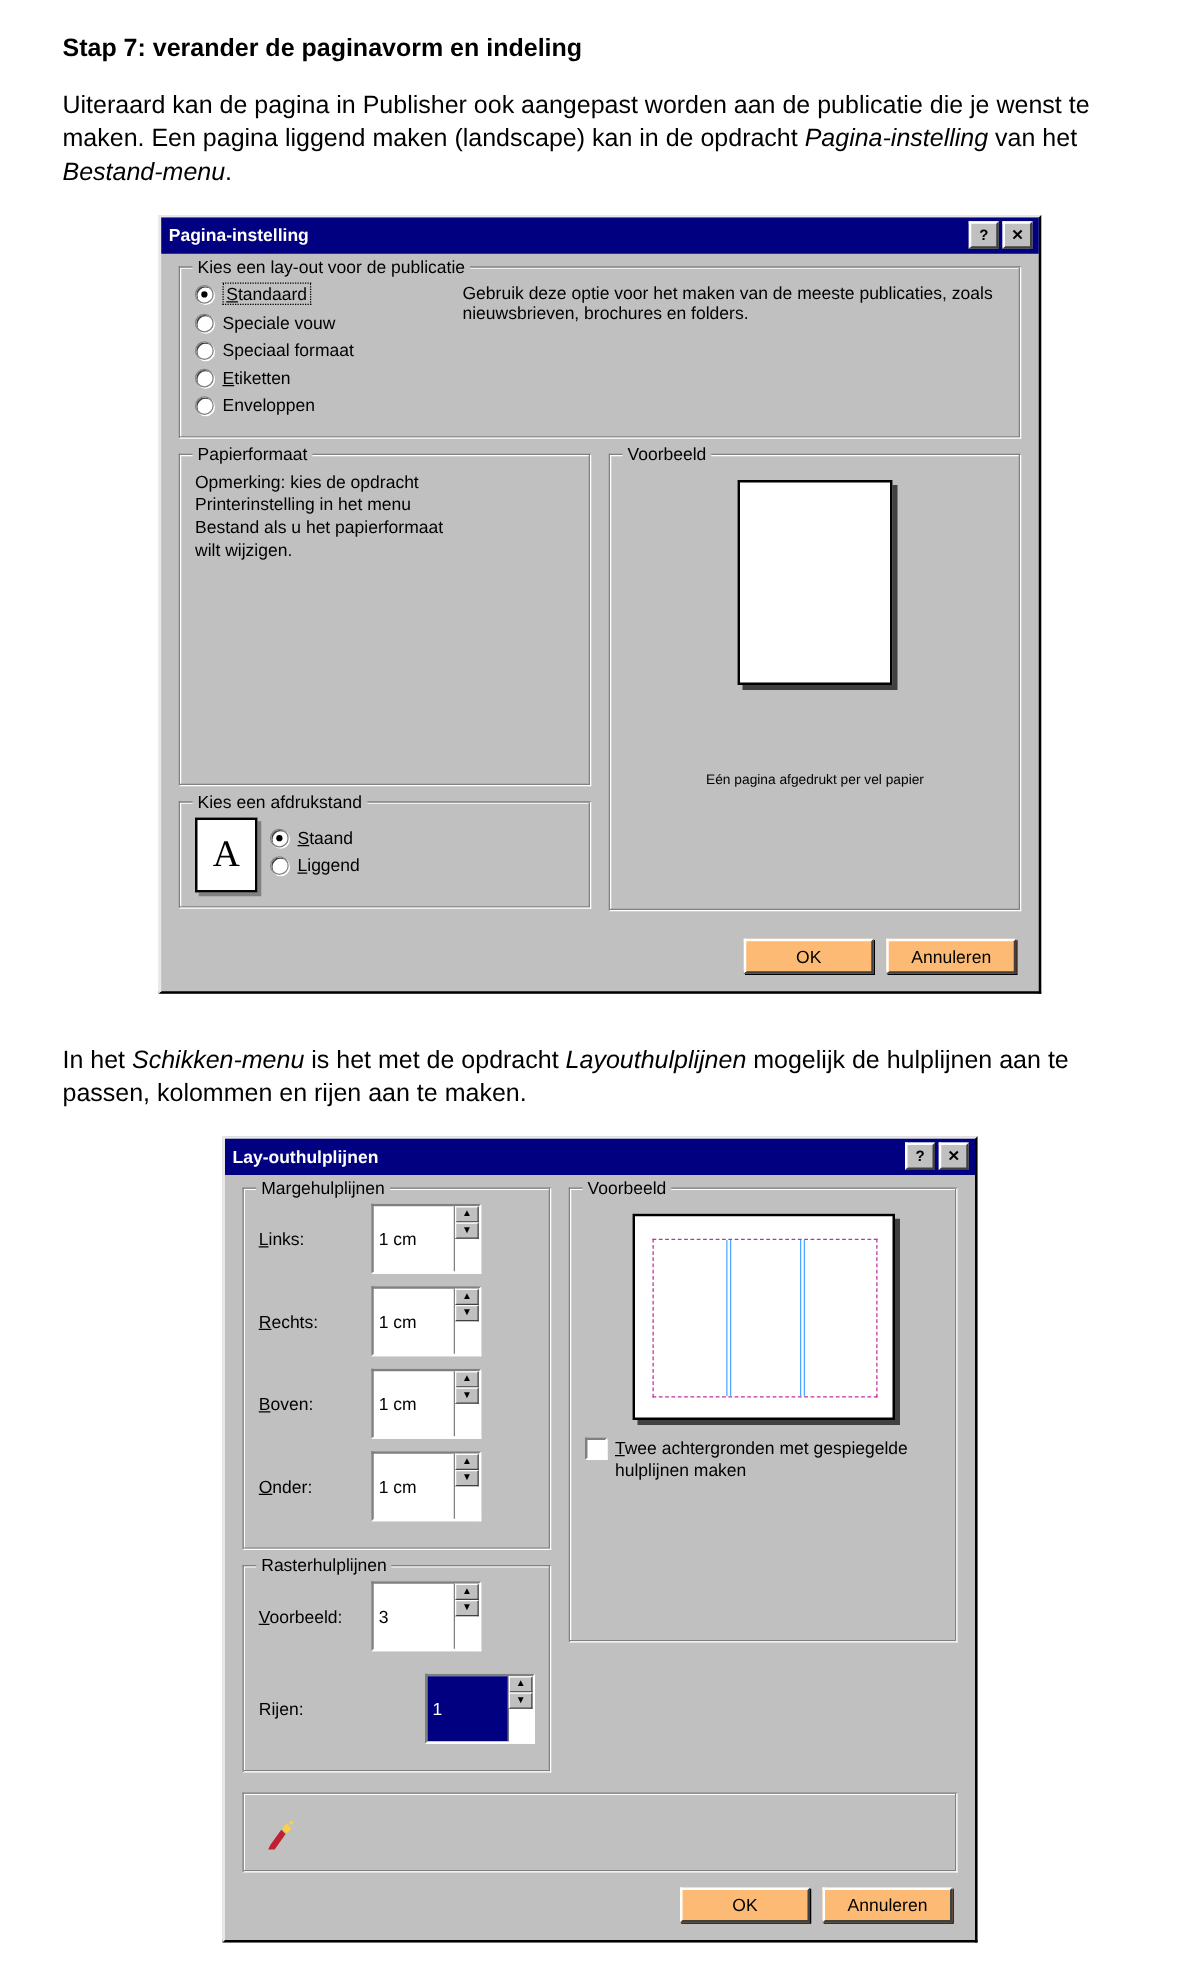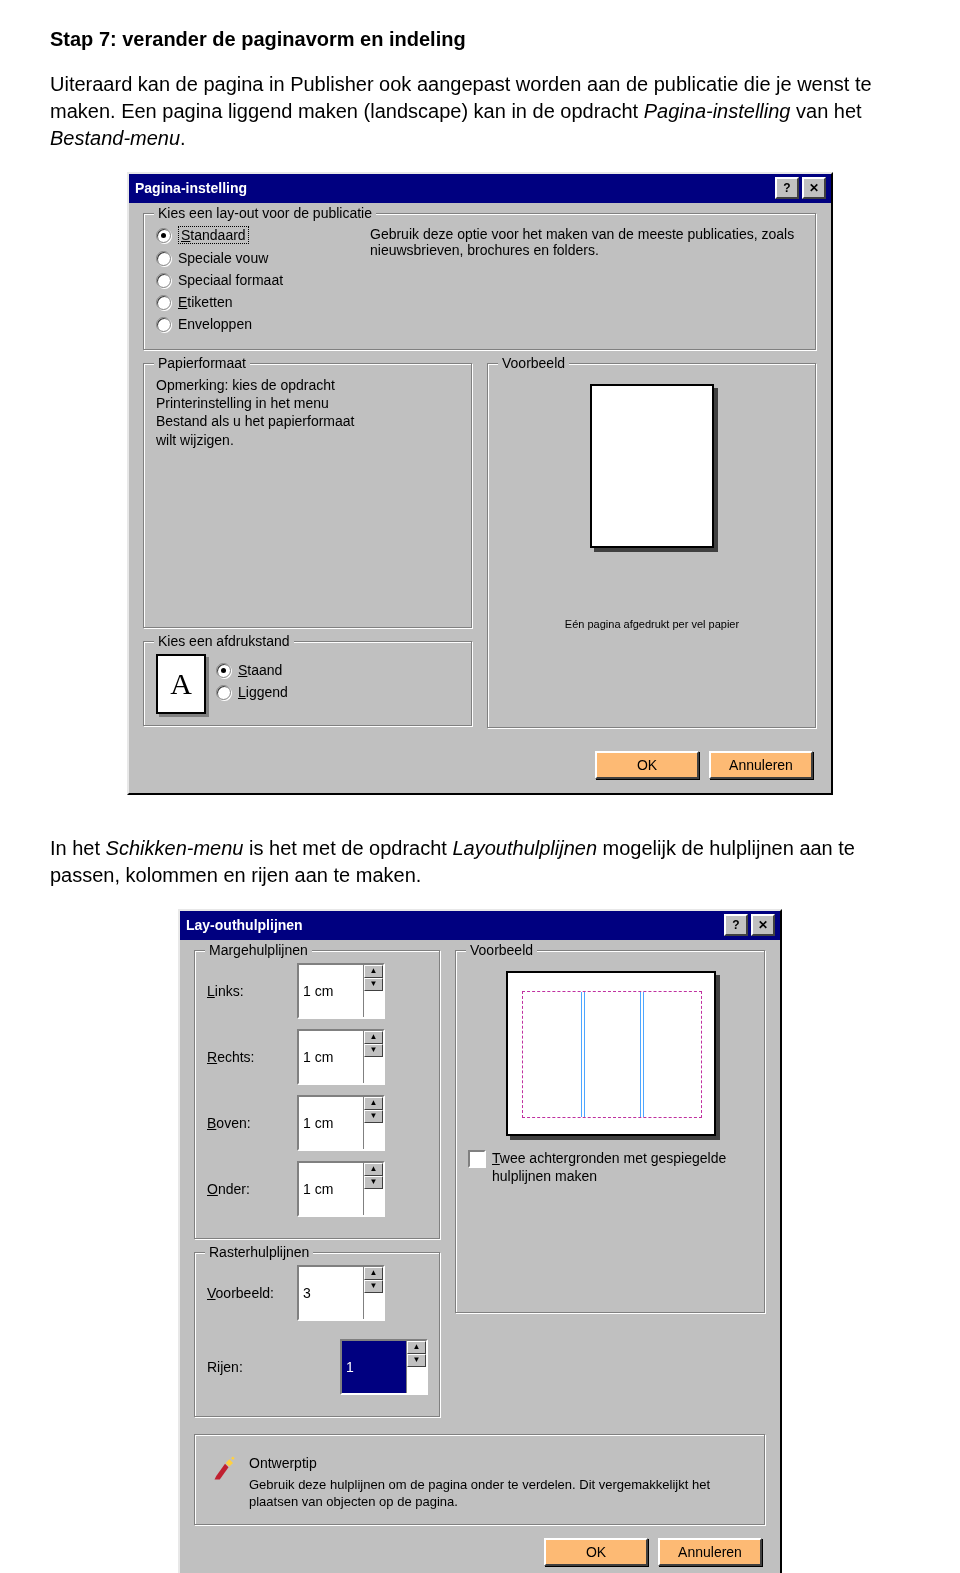--- a/index.html
+++ b/index.html
@@ -396,24 +396,20 @@
 
       <div class="fieldset" style="margin-top:4px;">
         <div class="tip-row">
           <span class="tip-ico">
             <svg viewBox="0 0 32 32" width="28" height="28">
               <polygon points="4,28 10,28 20,14 16,10 6,24" fill="#c02030"></polygon>
               <rect x="18" y="6" width="6" height="6" fill="#ffd040" transform="rotate(45 21 9)"></rect>
               <rect x="24" y="2" width="3" height="3" fill="#ffd040" transform="rotate(45 25 3)"></rect>
             </svg>
           </span>
-          <div style="flex:1;">
-            <div>Ontwerptip</div>
-            <div style="font-size:13px;line-height:1.3;margin-top:6px;">Gebruik deze hulplijnen om de pagina onder te verdelen. Dit vergemakkelijkt het plaatsen van objecten op de pagina.</div>
-          </div>
         </div>
       </div>
 
       <div class="btn-row" style="margin-top:10px;">
         <div class="btn">OK</div>
         <div class="btn">Annuleren</div>
       </div>
     </div>
   </div>
 

